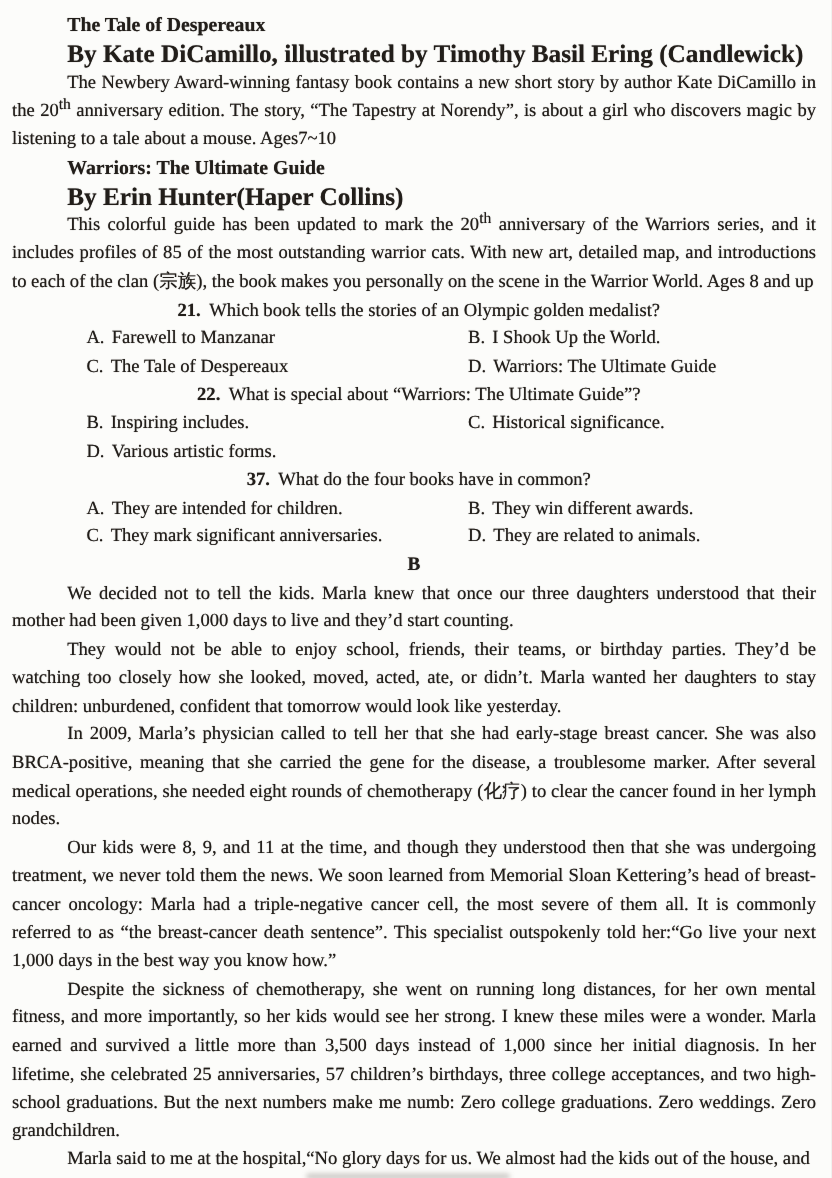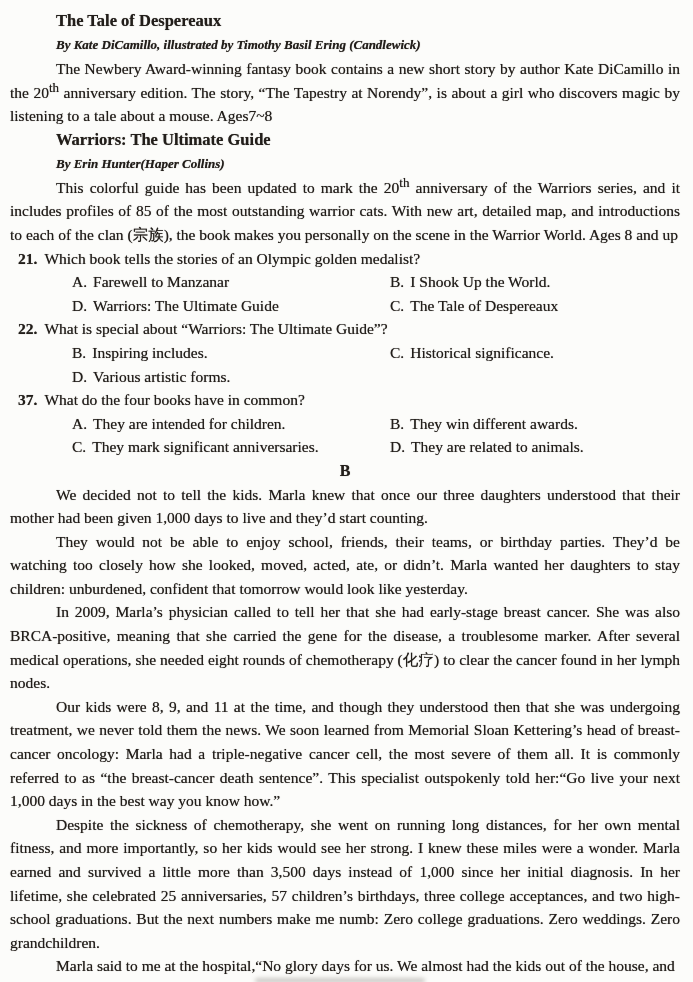--- a/index.html
+++ b/index.html
@@ -17,30 +17,30 @@
     padding:9px 13px 0 10px;
     text-shadow:0 0 0.7px rgba(35,30,25,0.75);
     filter:blur(0.24px);
   }
   .book-title{
     margin:0;padding-left:46px;
     font-weight:bold;font-size:16.5px;line-height:24px;
   }
   .byline{
     margin:0;padding-left:46px;
-    font-weight:bold;font-style:italic;font-size:13px;line-height:24px;
+    font-weight:bold;font-size:21px;line-height:24px;
   }
   .para{
     margin:0;
     text-align:justify;
     text-indent:46px;
     line-height:23.6px;
   }
   .question-line{
-    margin:0;padding-left:8px;line-height:23.6px;
+    margin:0;padding-left:8px;line-height:23.6px;text-align:center;
   }
   .q-num{font-weight:bold;margin-right:7px;}
   .options{
     display:grid;
     grid-template-columns:318px 1fr;
     padding-left:30px;
   }
   .option{line-height:23.6px;white-space:nowrap;margin-left:32px;}
   .opt-label{margin-right:6px;}
   .section-label{
@@ -57,32 +57,32 @@
   sup{font-size:13px;line-height:0;}
 </style>
 </head>
 <body>
 
 <div class="page">
   <div class="content">
 
     <p class="book-title">The Tale of Despereaux</p>
     <p class="byline">By Kate DiCamillo, illustrated by Timothy Basil Ering (Candlewick)</p>
-    <p class="para"><span>The Newbery Award-winning fantasy book contains a new short story by author Kate DiCamillo in the 20</span><sup>th</sup><span> anniversary edition. The story, “The Tapestry at Norendy”, is about a girl who discovers magic by listening to a tale about a mouse. Ages7~8</span></p>
+    <p class="para"><span>The Newbery Award-winning fantasy book contains a new short story by author Kate DiCamillo in the 20</span><sup>th</sup><span> anniversary edition. The story, “The Tapestry at Norendy”, is about a girl who discovers magic by listening to a tale about a mouse. Ages7~10</span></p>
 
     <p class="book-title">Warriors: The Ultimate Guide</p>
     <p class="byline">By Erin Hunter(Haper Collins)</p>
     <p class="para"><span>This colorful guide has been updated to mark the 20</span><sup>th</sup><span> anniversary of the Warriors series, and it includes profiles of 85 of the most outstanding warrior cats. With new art, detailed map, and introductions to each of the clan (宗族), the book makes you personally on the scene in the Warrior World. Ages 8 and up</span></p>
 
     <p class="question-line"><span class="q-num">21.</span><span>Which book tells the stories of an Olympic golden medalist?</span></p>
     <div class="options">
       <div class="option"><span class="opt-label">A.</span><span>Farewell to Manzanar</span></div>
       <div class="option"><span class="opt-label">B.</span><span>I Shook Up the World.</span></div>
+      <div class="option"><span class="opt-label">C.</span><span>The Tale of Despereaux</span></div>
       <div class="option"><span class="opt-label">D.</span><span>Warriors: The Ultimate Guide</span></div>
-      <div class="option"><span class="opt-label">C.</span><span>The Tale of Despereaux</span></div>
     </div>
 
     <p class="question-line"><span class="q-num">22.</span><span>What is special about “Warriors: The Ultimate Guide”?</span></p>
     <div class="options">
       <div class="option"><span class="opt-label">B.</span><span>Inspiring includes.</span></div>
       <div class="option"><span class="opt-label">C.</span><span>Historical significance.</span></div>
       <div class="option"><span class="opt-label">D.</span><span>Various artistic forms.</span></div>
     </div>
 
     <p class="question-line"><span class="q-num">37.</span><span>What do the four books have in common?</span></p>

